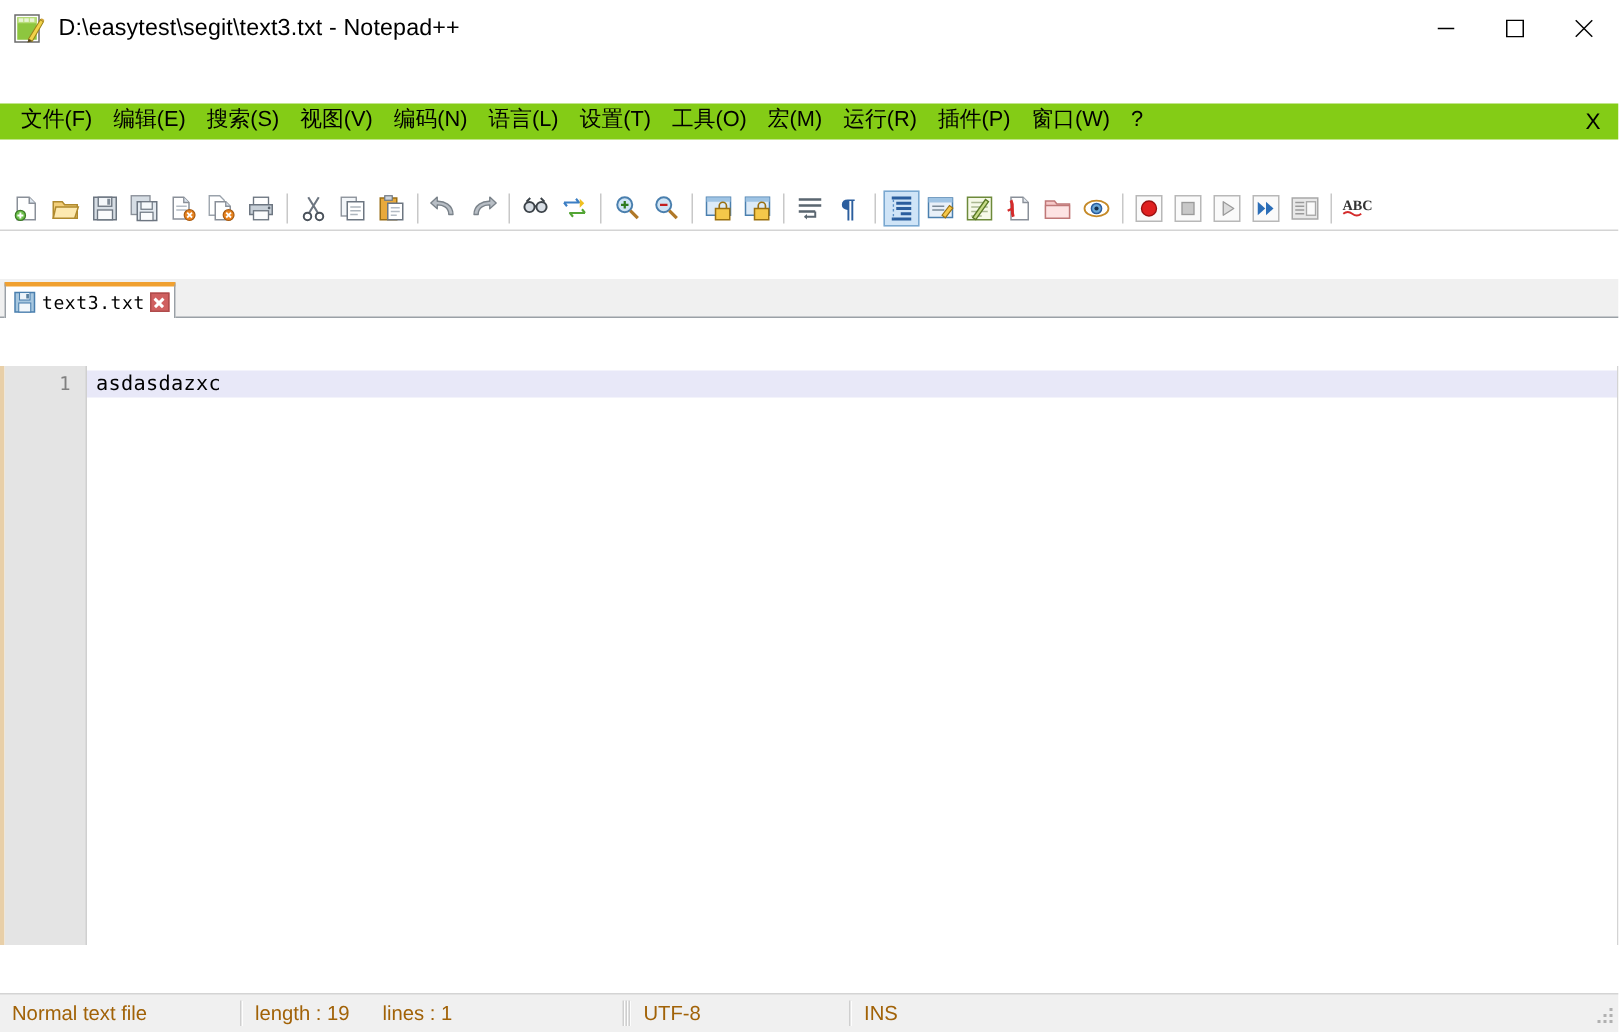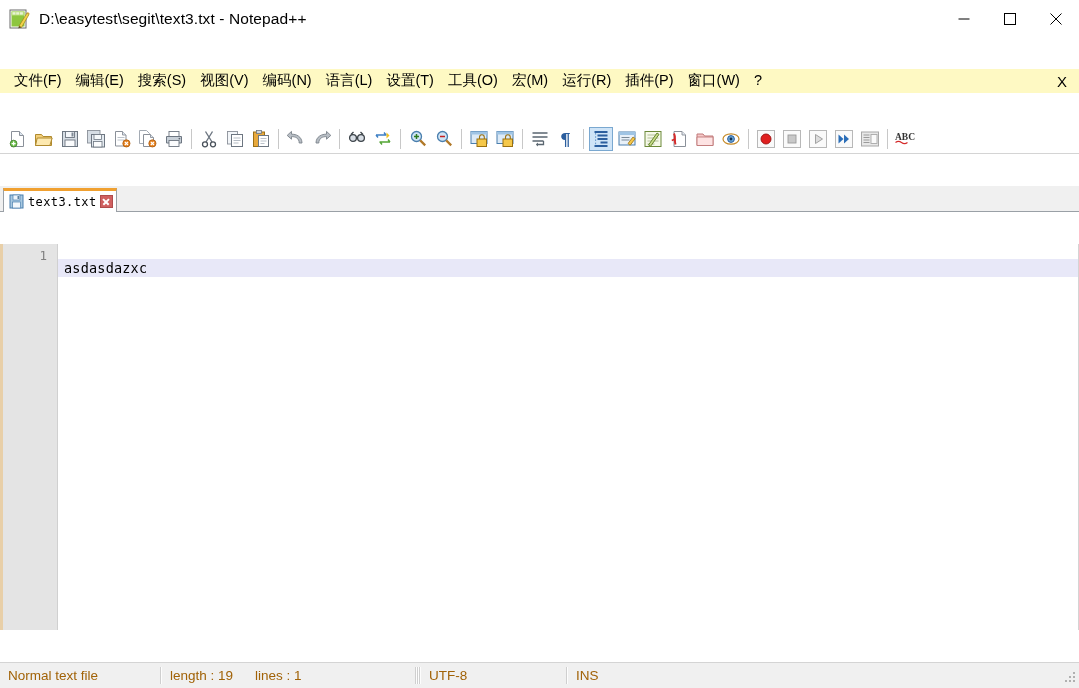--- a/index.html
+++ b/index.html
@@ -44,21 +44,21 @@
   .winbtn {
     width: 46px; height: 37px;
     display: flex; align-items: center; justify-content: center;
     cursor: default;
   }
 
   
   .menubar {
     height: 24px;
     display: flex; align-items: center;
-    background: #fef9c3;
+    background: #84cc16;
     flex: 0 0 auto;
     padding-left: 7px;
     position: relative;
   }
   .menuitem {
     font-size: 14.5px;
     color: #000000;
     padding: 2px 7px 3px 7px;
     white-space: nowrap;
     cursor: default;
@@ -188,21 +188,21 @@
   }
   .code-line {
     height: 18px; line-height: 18px;
     font-family: "DejaVu Sans Mono", monospace;
     font-size: 13.5px;
     color: #000000;
     padding-left: 6px;
     white-space: pre;
     letter-spacing: 0.2px;
   }
-  .code-line.current { background: #e8e8f8; margin-top: 12px; }
+  .code-line.current { background: #e8e8f8; }
 
   
   .statusbar {
     height: 25px;
     background: #f0f0f0;
     border-top: 1px solid #d4d4d4;
     display: flex; align-items: center;
     flex: 0 0 auto;
     font-size: 13.5px;
     color: #a16207;

